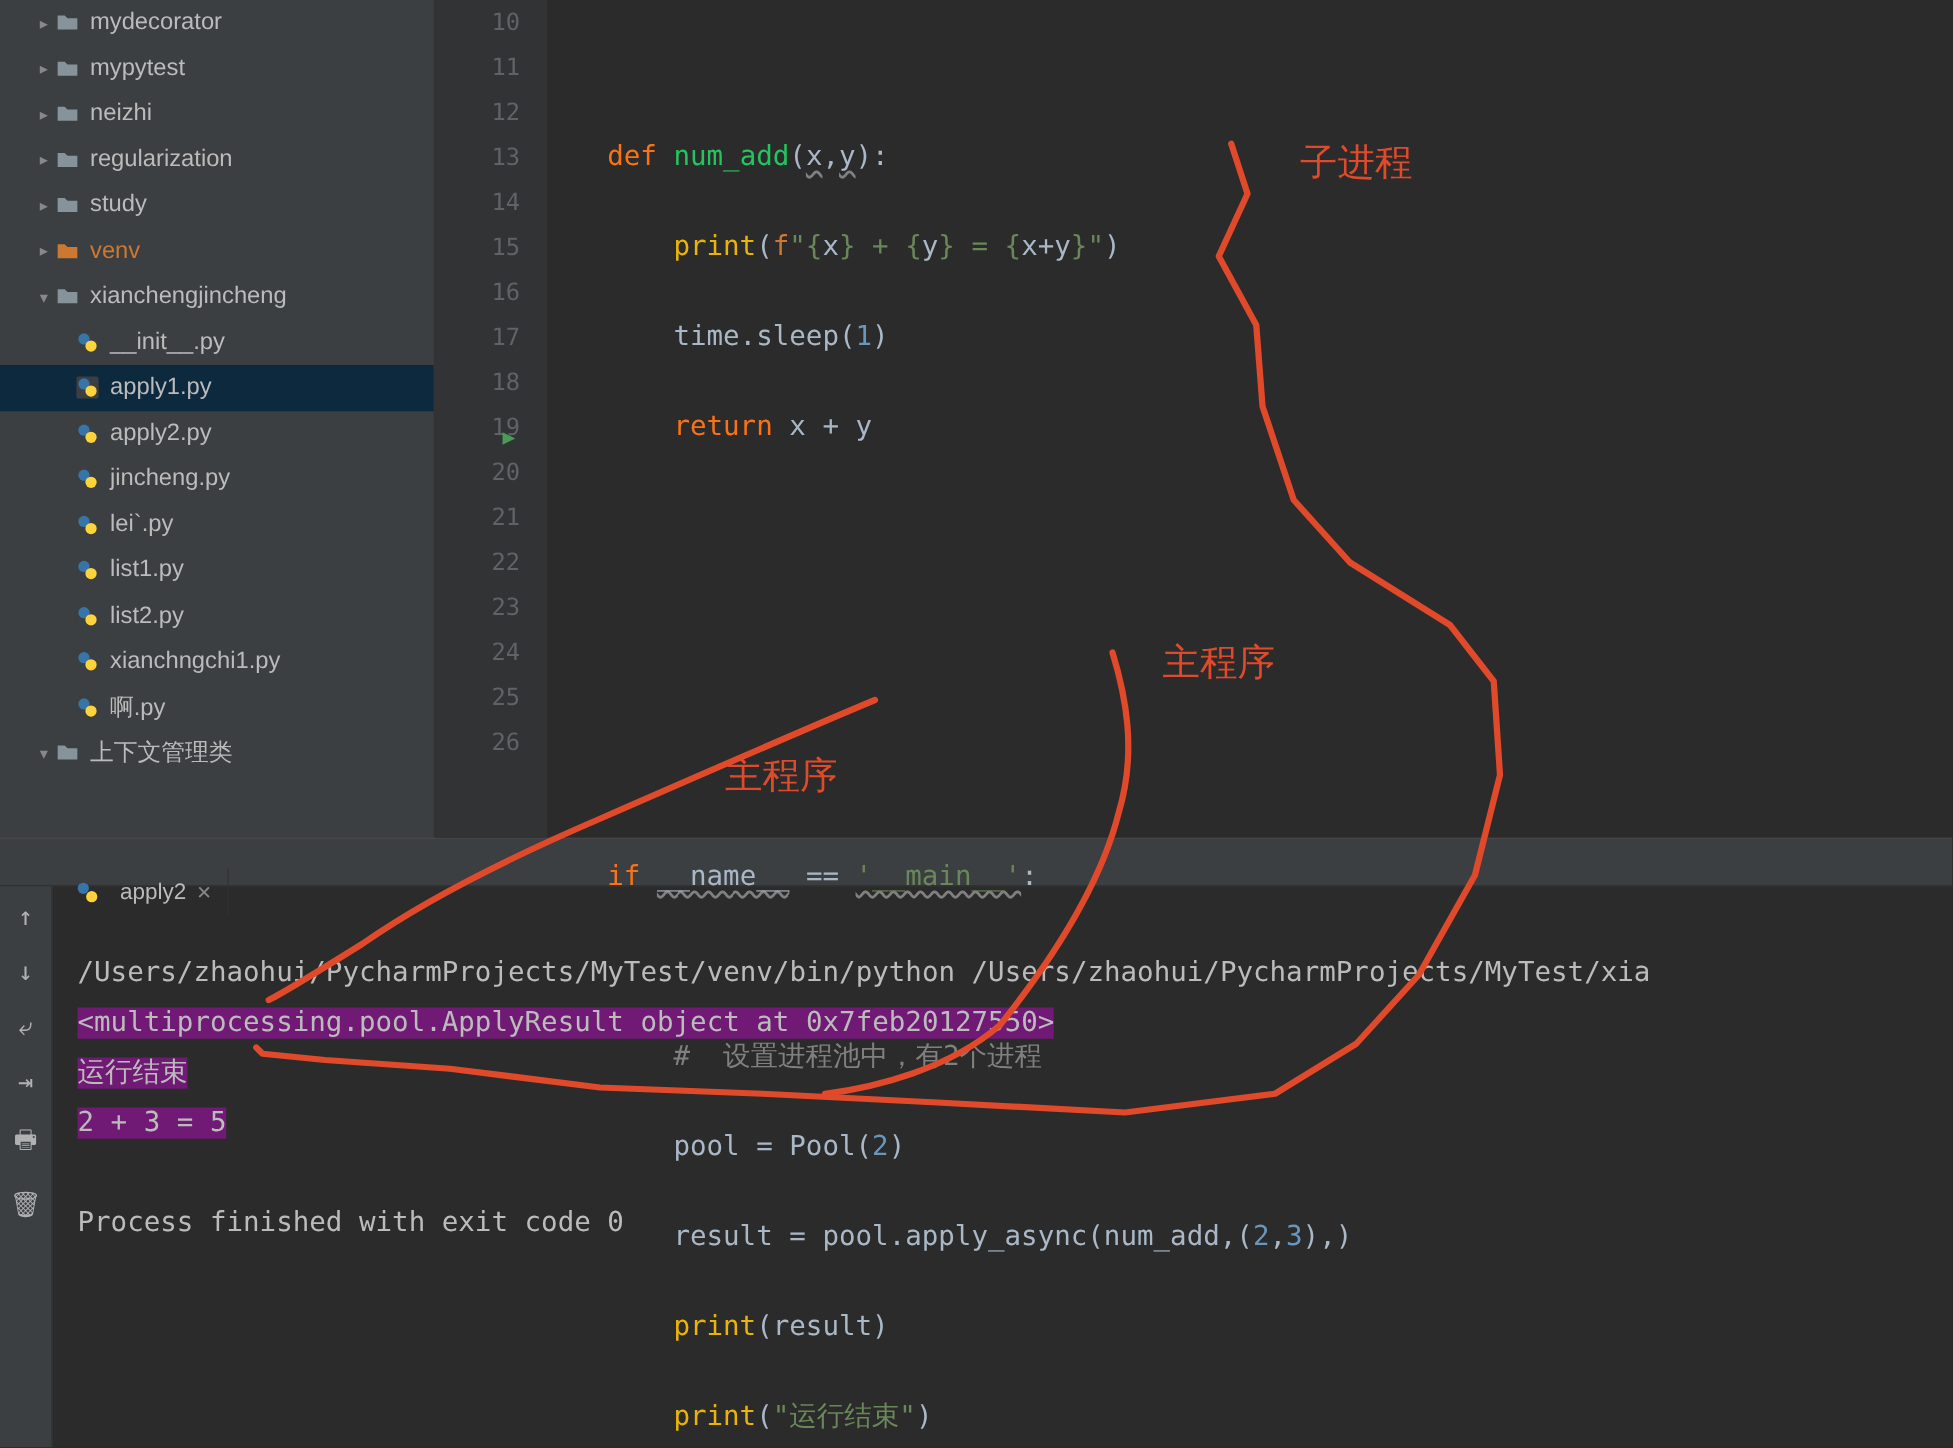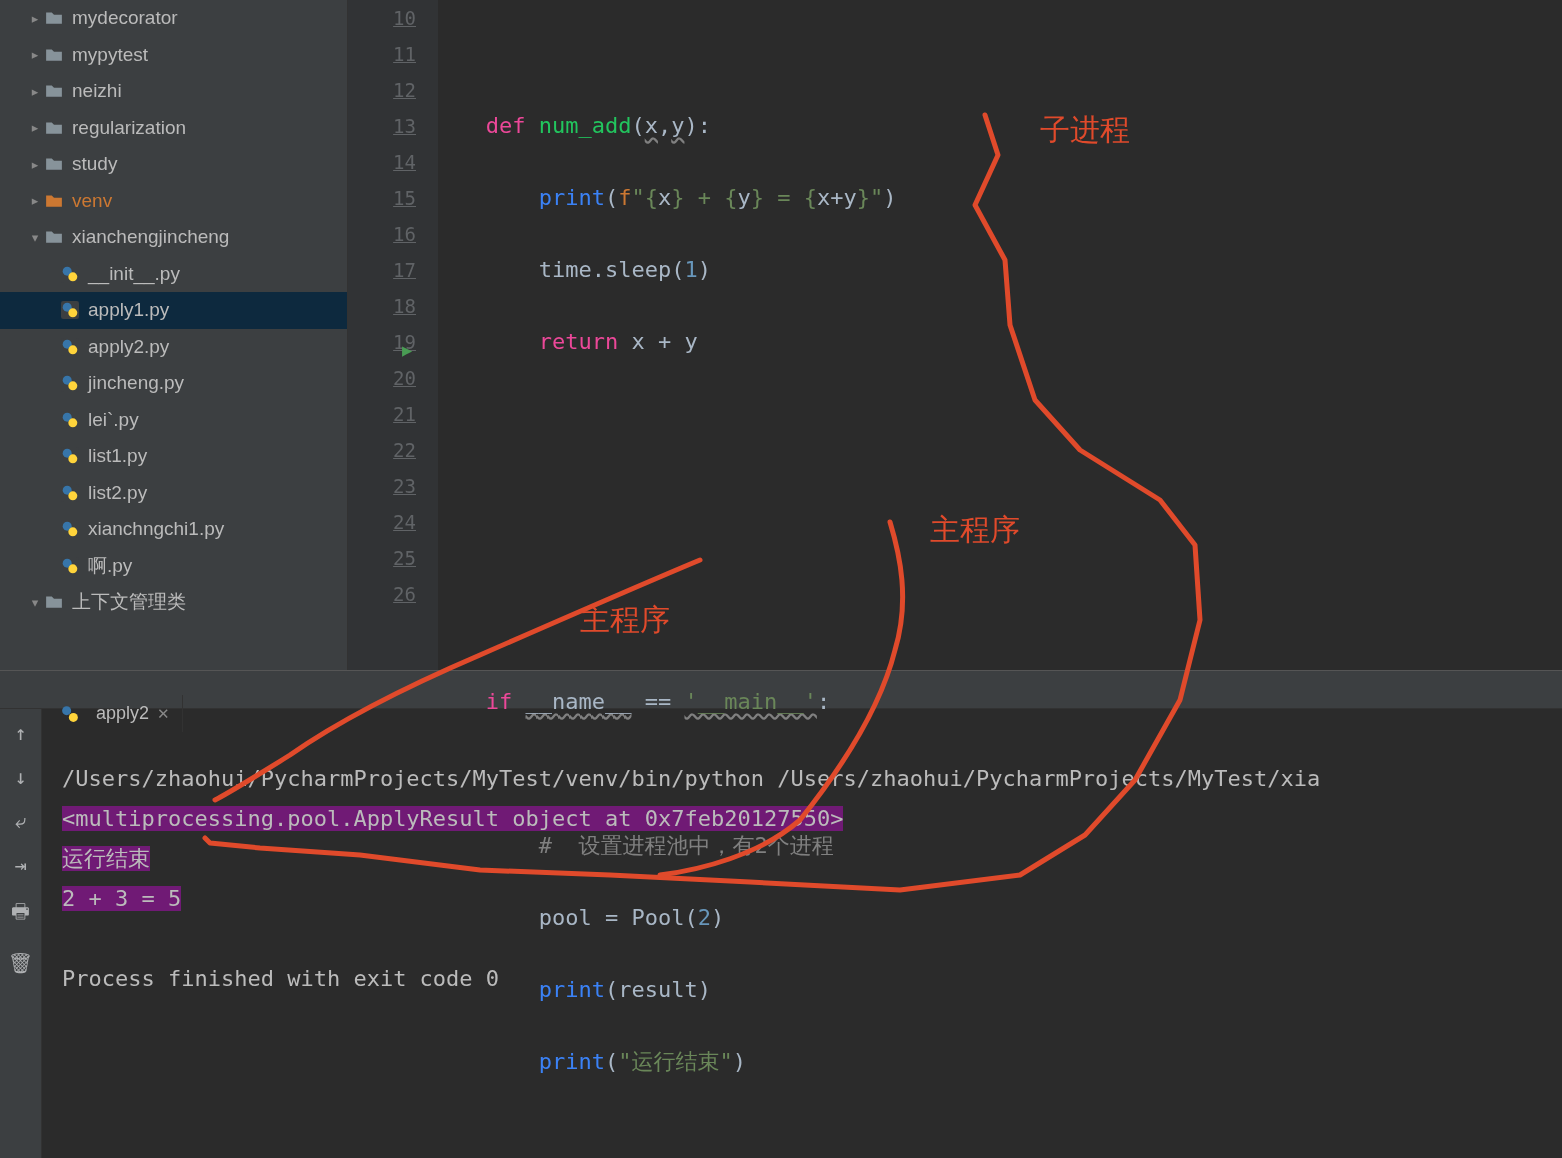--- a/index.html
+++ b/index.html
@@ -73,39 +73,39 @@
     width: 90px;
     background: #313335;
     color: #606366;
     text-align: right;
     padding-right: 22px;
     font-size: 19px;
     line-height: 36px;
     padding-top: 0;
     position: relative;
   }
-  .gutter .ln { height: 36px; text-decoration: underline; }
+  .gutter .ln { height: 36px; }
   .run-tri {
     position: absolute;
     left: 54px;
     color: #499c54;
     font-size: 17px;
   }
   .code {
     flex: 1;
     font-size: 22px;
     line-height: 36px;
     white-space: pre;
     padding-left: 8px;
     color: #a9b7c6;
   }
   .code .row { height: 36px; display: block; }
-  .kw { color: #ec4899; }
+  .kw { color: #f97316; }
   .fn { color: #22c55e; }
-  .builtin { color: #3b82f6; }
+  .builtin { color: #eab308; }
   .num { color: #6897bb; }
   .str { color: #6a8759; }
   .prefix { color: #cc7832; }
   .comment { color: #808080; }
   .wave { text-decoration: underline wavy #808080; text-underline-offset: 4px; }
 
   .run-panel {
     flex: 1;
     display: flex;
     flex-direction: column;
@@ -384,20 +384,21 @@
 <span class="row">       <span>time.sleep(</span><span class="num">1</span>)</span>
 <span class="row">       <span class="kw">return </span><span>x + y</span></span>
 <span class="row"></span>
 <span class="row"></span>
 <span class="row"></span>
 <span class="row"></span>
 <span class="row">   <span class="kw">if </span><span class="wave">__name__</span><span> == </span><span class="str wave">'__main__'</span>:</span>
 <span class="row"></span>
 <span class="row">       <span class="comment">#  设置进程池中，有2个进程</span></span>
 <span class="row">       <span>pool = Pool(</span><span class="num">2</span>)</span>
+<span class="row">       <span>result = pool.apply_async(num_add,(</span><span class="num">2</span><span>,</span><span class="num">3</span><span>),)</span></span>
 <span class="row">       <span class="builtin">print</span><span>(result)</span></span>
 <span class="row">       <span class="builtin">print</span>(<span class="str">"运行结束"</span>)</span>
 
       </div>
     </div>
   </div>
 
   <div class="run-panel">
     <div class="run-tabs">
       <div class="run-tab">

